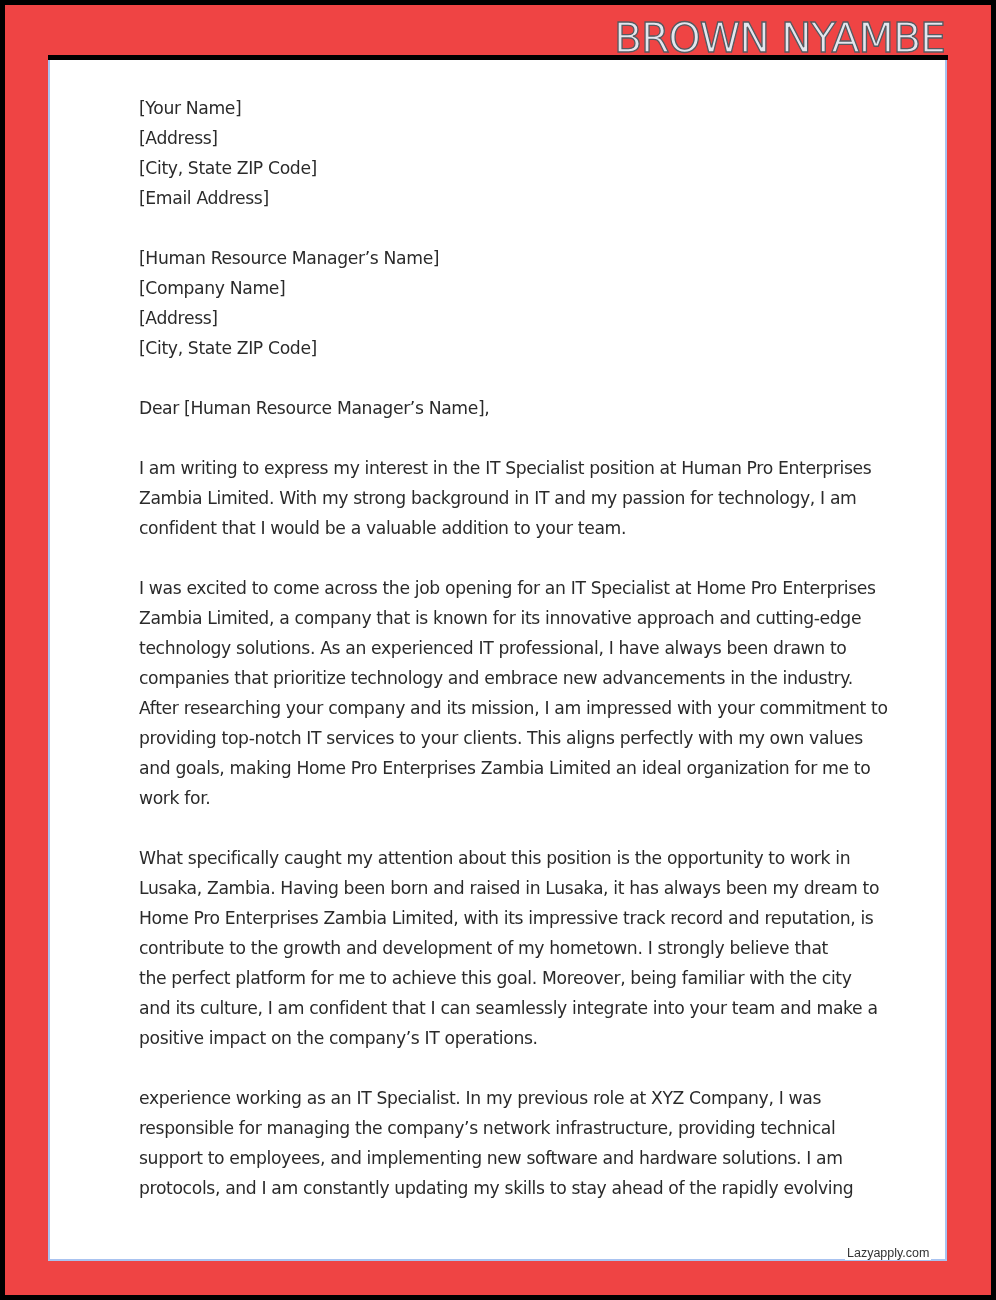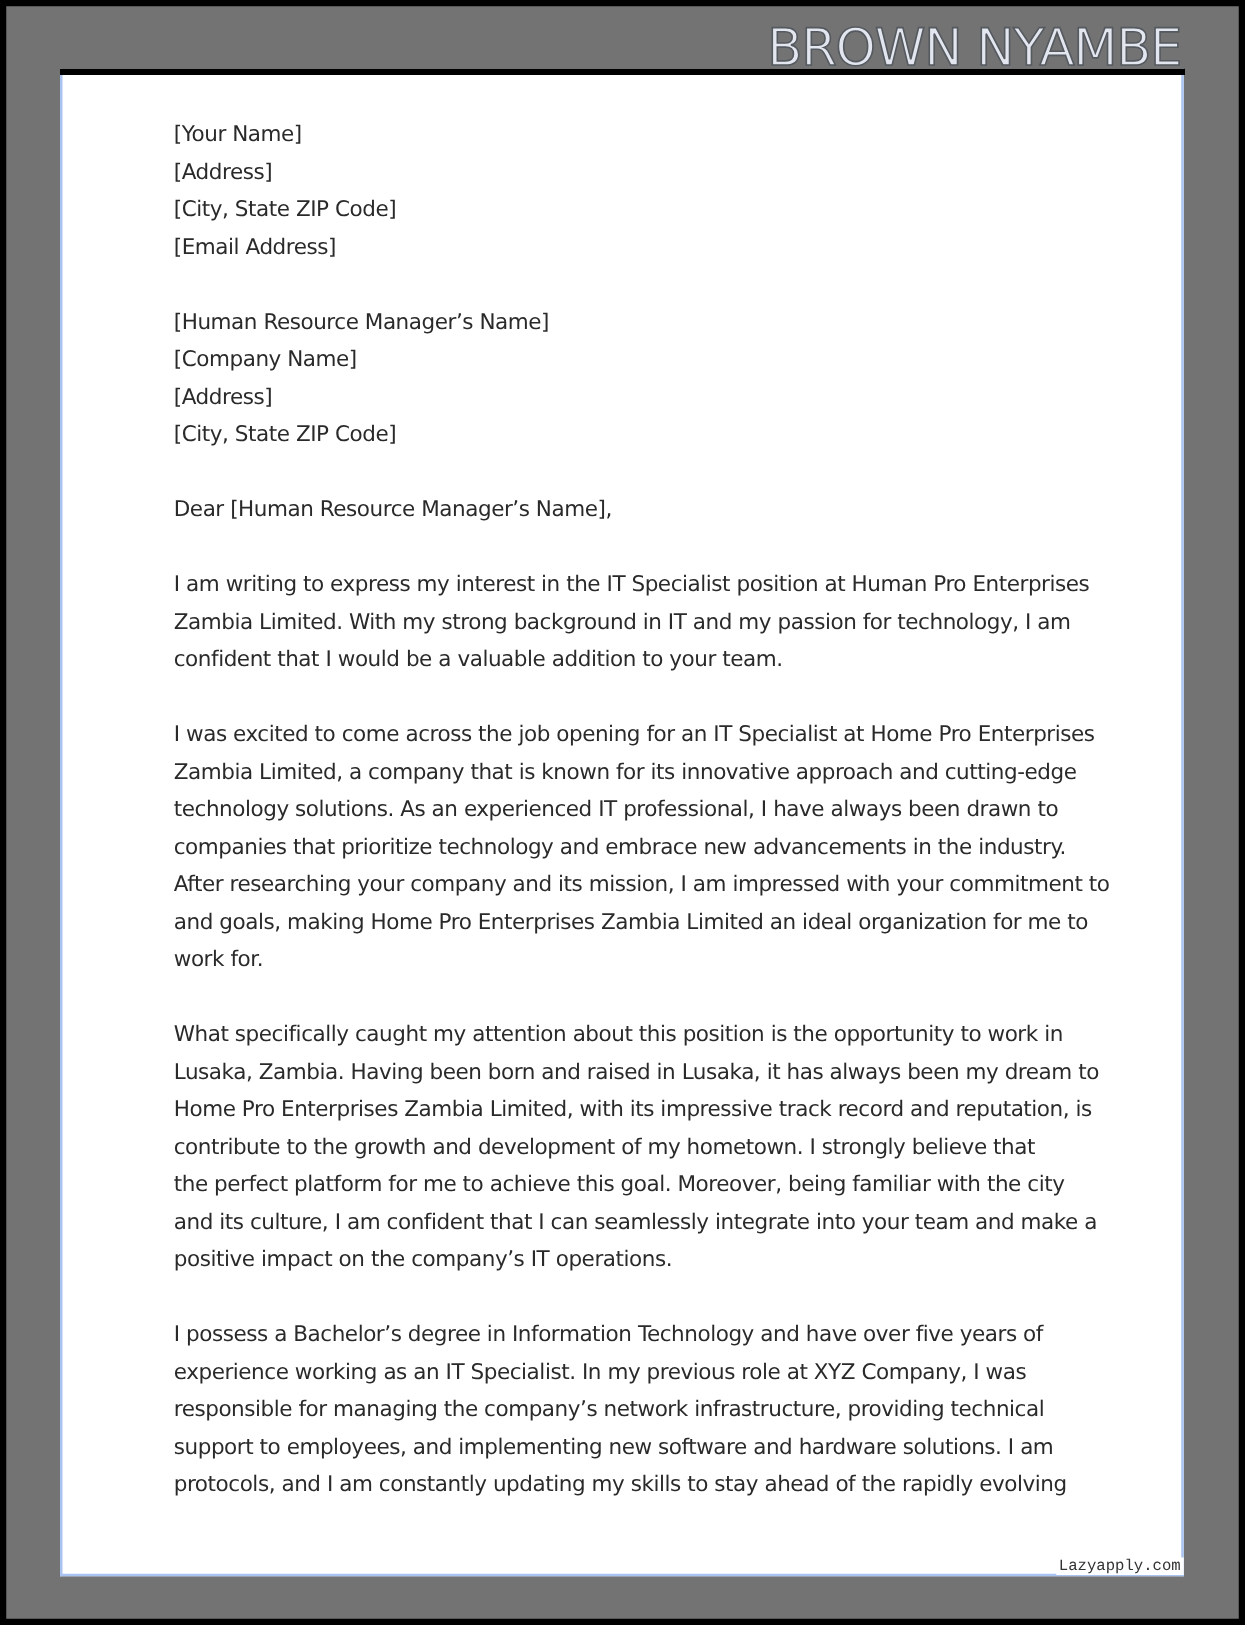--- a/index.html
+++ b/index.html
@@ -13,21 +13,21 @@
       position: relative;
       background: #000;
       font-family: "DejaVu Sans", sans-serif;
     }
     .frame {
       position: absolute;
       left: 5px;
       top: 5px;
       width: 986px;
       height: 1290px;
-      background: #737373;
+      background: #ef4444;
       overflow: hidden;
     }
     .name-header {
       position: absolute;
       right: 46px;
       top: 10px;
       font-family: "DejaVu Sans", sans-serif;
       font-size: 41px;
       letter-spacing: -1px;
       line-height: 46px;
@@ -76,21 +76,21 @@
       white-space: nowrap;
       margin-left: 44px;
     }
     .letter p {
       margin: 0 0 30px 0;
     }
     .watermark {
       position: absolute;
       left: 840px;
       top: 1241px;
-      font-family: Liberation Mono, monospace;
+      font-family: Liberation Sans, sans-serif;
       font-size: 12.5px;
       color: #333;
       z-index: 4;
       background: #fff;
       padding: 0 2px;
     }
   </style>
 </head>
 <body>
 
@@ -123,36 +123,36 @@
       <span class="line">Zambia Limited. With my strong background in IT and my passion for technology, I am</span>
       <span class="line">confident that I would be a valuable addition to your team.</span>
     </p>
 
     <p>
       <span class="line">I was excited to come across the job opening for an IT Specialist at Home Pro Enterprises</span>
       <span class="line">Zambia Limited, a company that is known for its innovative approach and cutting-edge</span>
       <span class="line">technology solutions. As an experienced IT professional, I have always been drawn to</span>
       <span class="line">companies that prioritize technology and embrace new advancements in the industry.</span>
       <span class="line">After researching your company and its mission, I am impressed with your commitment to</span>
+      <span class="line">providing top-notch IT services to your clients. This aligns perfectly with my own values</span>
       <span class="line">and goals, making Home Pro Enterprises Zambia Limited an ideal organization for me to</span>
       <span class="line">work for.</span>
     </p>
 
     <p>
       <span class="line">What specifically caught my attention about this position is the opportunity to work in</span>
       <span class="line">Lusaka, Zambia. Having been born and raised in Lusaka, it has always been my dream to</span>
       <span class="line">Home Pro Enterprises Zambia Limited, with its impressive track record and reputation, is</span>
       <span class="line">contribute to the growth and development of my hometown. I strongly believe that</span>
       <span class="line">the perfect platform for me to achieve this goal. Moreover, being familiar with the city</span>
       <span class="line">and its culture, I am confident that I can seamlessly integrate into your team and make a</span>
       <span class="line">positive impact on the company’s IT operations.</span>
     </p>
 
     <p>
-      <span class="line">I possess a Bachelor’s degree in Information Technology and have over five years of</span>
       <span class="line">experience working as an IT Specialist. In my previous role at XYZ Company, I was</span>
       <span class="line">responsible for managing the company’s network infrastructure, providing technical</span>
       <span class="line">support to employees, and implementing new software and hardware solutions. I am</span>
       <span class="line">protocols, and I am constantly updating my skills to stay ahead of the rapidly evolving</span>
     </p>
   </div>
 
   <div class="watermark">Lazyapply.com</div>
 </div>
 

